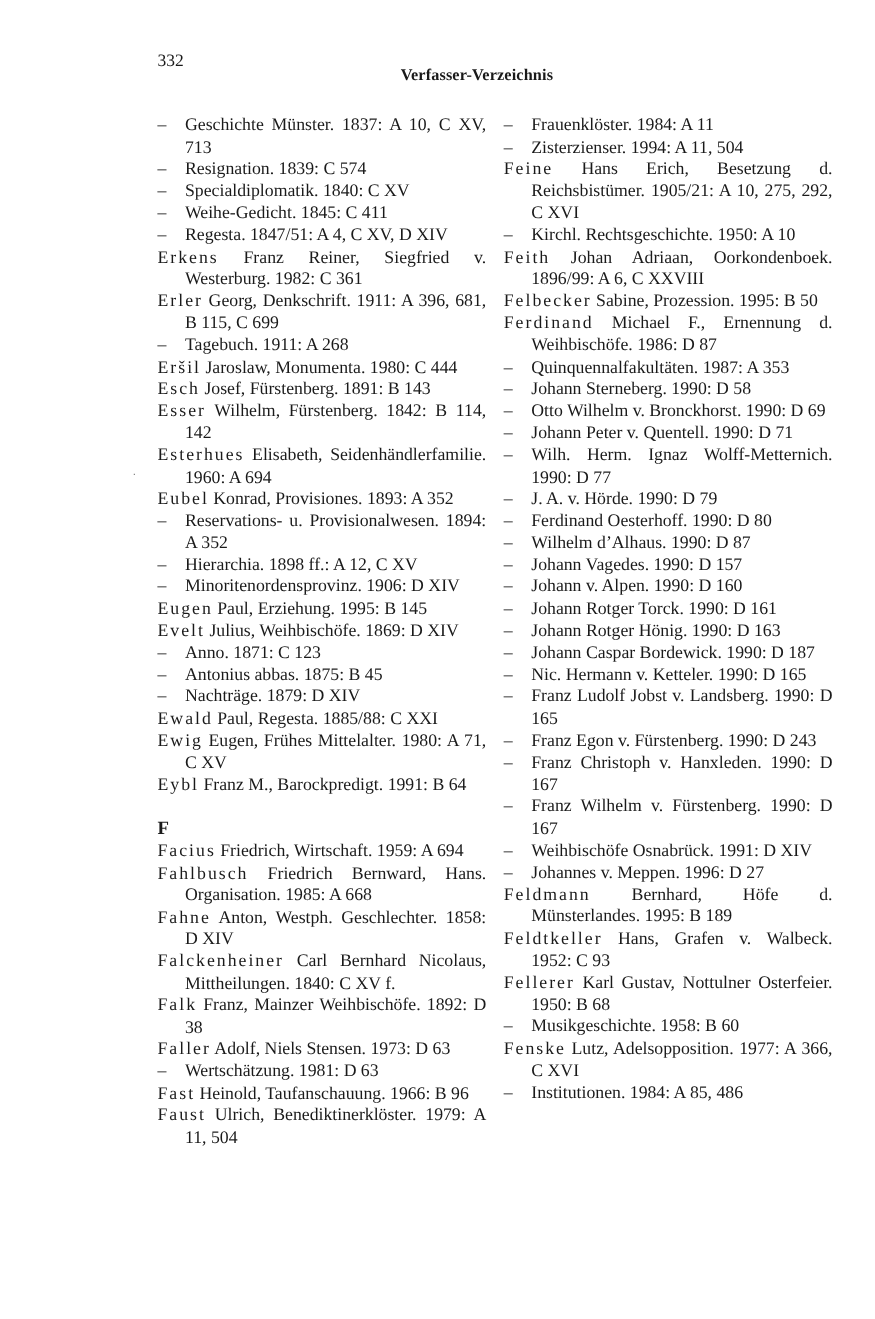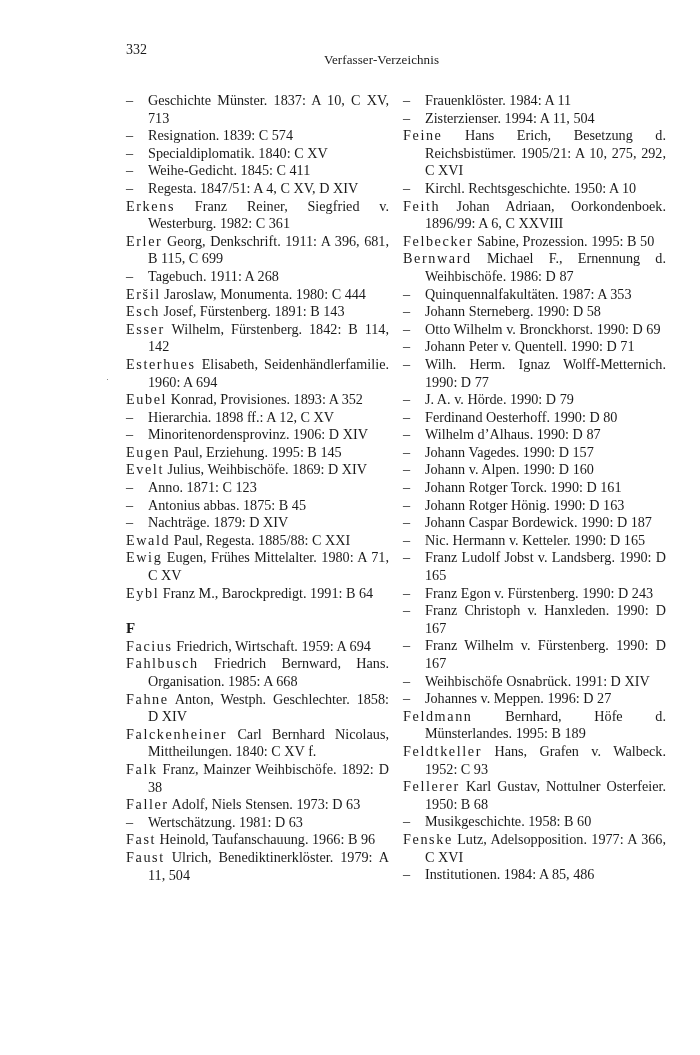--- a/index.html
+++ b/index.html
@@ -1,20 +1,20 @@
 <!DOCTYPE html>
 <html><head>
 <meta charset="utf-8">
 <style>
   html, body { margin:0; padding:0; background:#ffffff; }
   body { width:700px; height:1055px; position:relative; overflow:hidden;
          font-family:"Liberation Serif","DejaVu Serif",serif; color:#1a1a1a; }
   .page-number { position:absolute; left:126px; top:42px; font-size:14px; }
   .running-title { position:absolute; left:0; width:700px; top:52px; text-align:center;
-                   font-size:13px; letter-spacing:0.1px; padding-left:63px; box-sizing:border-box; }
+                   font-size:13px; letter-spacing:0.1px; padding-left:63px; box-sizing:border-box;font-weight:bold; }
   .col { position:absolute; top:92px; width:263px; font-size:14.2px; line-height:17.6px; }
   .col-left { left:126px; }
   .col-right { left:403px; }
   .entry { padding-left:22px; text-indent:-22px; text-align:justify; }
   .entry.main { padding-left:22px; text-indent:-22px; }
   .entry.sub .dash { display:inline-block; width:22px; text-indent:0; }
   .author { letter-spacing:1.6px; }
   .section-letter { font-weight:bold; font-size:15px; margin-top:18px; margin-bottom:0; }
   .noise { position:absolute; left:107px; top:379px; width:1px; height:1px; background:#888; }
 </style>
@@ -31,20 +31,21 @@
     <div class="entry sub"><span class="dash">–</span><span>Weihe-Gedicht. 1845: C 411</span></div>
     <div class="entry sub"><span class="dash">–</span><span>Regesta. 1847/51: A 4, C XV, D XIV</span></div>
     <div class="entry main"><span class="author">Erkens</span><span> Franz Reiner, Siegfried v. Westerburg. 1982: C 361</span></div>
     <div class="entry main"><span class="author">Erler</span><span> Georg, Denkschrift. 1911: A 396, 681, B 115, C 699</span></div>
     <div class="entry sub"><span class="dash">–</span><span>Tagebuch. 1911: A 268</span></div>
     <div class="entry main"><span class="author">Eršil</span><span> Jaroslaw, Monumenta. 1980: C 444</span></div>
     <div class="entry main"><span class="author">Esch</span><span> Josef, Fürstenberg. 1891: B 143</span></div>
     <div class="entry main"><span class="author">Esser</span><span> Wilhelm, Fürstenberg. 1842: B 114, 142</span></div>
     <div class="entry main"><span class="author">Esterhues</span><span> Elisabeth, Seidenhändlerfamilie. 1960: A 694</span></div>
     <div class="entry main"><span class="author">Eubel</span><span> Konrad, Provisiones. 1893: A 352</span></div>
+    <div class="entry sub"><span class="dash">–</span><span>Reservations- u. Provisionalwesen. 1894: A 352</span></div>
     <div class="entry sub"><span class="dash">–</span><span>Hierarchia. 1898 ff.: A 12, C XV</span></div>
     <div class="entry sub"><span class="dash">–</span><span>Minoritenordensprovinz. 1906: D XIV</span></div>
     <div class="entry main"><span class="author">Eugen</span><span> Paul, Erziehung. 1995: B 145</span></div>
     <div class="entry main"><span class="author">Evelt</span><span> Julius, Weihbischöfe. 1869: D XIV</span></div>
     <div class="entry sub"><span class="dash">–</span><span>Anno. 1871: C 123</span></div>
     <div class="entry sub"><span class="dash">–</span><span>Antonius abbas. 1875: B 45</span></div>
     <div class="entry sub"><span class="dash">–</span><span>Nachträge. 1879: D XIV</span></div>
     <div class="entry main"><span class="author">Ewald</span><span> Paul, Regesta. 1885/88: C XXI</span></div>
     <div class="entry main"><span class="author">Ewig</span><span> Eugen, Frühes Mittelalter. 1980: A 71, C XV</span></div>
     <div class="entry main"><span class="author">Eybl</span><span> Franz M., Barockpredigt. 1991: B 64</span></div>
@@ -59,21 +60,21 @@
     <div class="entry main"><span class="author">Fast</span><span> Heinold, Taufanschauung. 1966: B 96</span></div>
     <div class="entry main"><span class="author">Faust</span><span> Ulrich, Benediktinerklöster. 1979: A 11, 504</span></div>
   </div>
 <div class="col col-right">
     <div class="entry sub"><span class="dash">–</span><span>Frauenklöster. 1984: A 11</span></div>
     <div class="entry sub"><span class="dash">–</span><span>Zisterzienser. 1994: A 11, 504</span></div>
     <div class="entry main"><span class="author">Feine</span><span> Hans Erich, Besetzung d. Reichsbistümer. 1905/21: A 10, 275, 292, C XVI</span></div>
     <div class="entry sub"><span class="dash">–</span><span>Kirchl. Rechtsgeschichte. 1950: A 10</span></div>
     <div class="entry main"><span class="author">Feith</span><span> Johan Adriaan, Oorkondenboek. 1896/99: A 6, C XXVIII</span></div>
     <div class="entry main"><span class="author">Felbecker</span><span> Sabine, Prozession. 1995: B 50</span></div>
-    <div class="entry main"><span class="author">Bernward</span><span> Michael F., Ernennung d. Weihbischöfe. 1986: D 87</span></div>
+    <div class="entry main"><span class="author">Ferdinand</span><span> Michael F., Ernennung d. Weihbischöfe. 1986: D 87</span></div>
     <div class="entry sub"><span class="dash">–</span><span>Quinquennalfakultäten. 1987: A 353</span></div>
     <div class="entry sub"><span class="dash">–</span><span>Johann Sterneberg. 1990: D 58</span></div>
     <div class="entry sub"><span class="dash">–</span><span>Otto Wilhelm v. Bronckhorst. 1990: D 69</span></div>
     <div class="entry sub"><span class="dash">–</span><span>Johann Peter v. Quentell. 1990: D 71</span></div>
     <div class="entry sub"><span class="dash">–</span><span>Wilh. Herm. Ignaz Wolff-Metternich. 1990: D 77</span></div>
     <div class="entry sub"><span class="dash">–</span><span>J. A. v. Hörde. 1990: D 79</span></div>
     <div class="entry sub"><span class="dash">–</span><span>Ferdinand Oesterhoff. 1990: D 80</span></div>
     <div class="entry sub"><span class="dash">–</span><span>Wilhelm d’Alhaus. 1990: D 87</span></div>
     <div class="entry sub"><span class="dash">–</span><span>Johann Vagedes. 1990: D 157</span></div>
     <div class="entry sub"><span class="dash">–</span><span>Johann v. Alpen. 1990: D 160</span></div>

